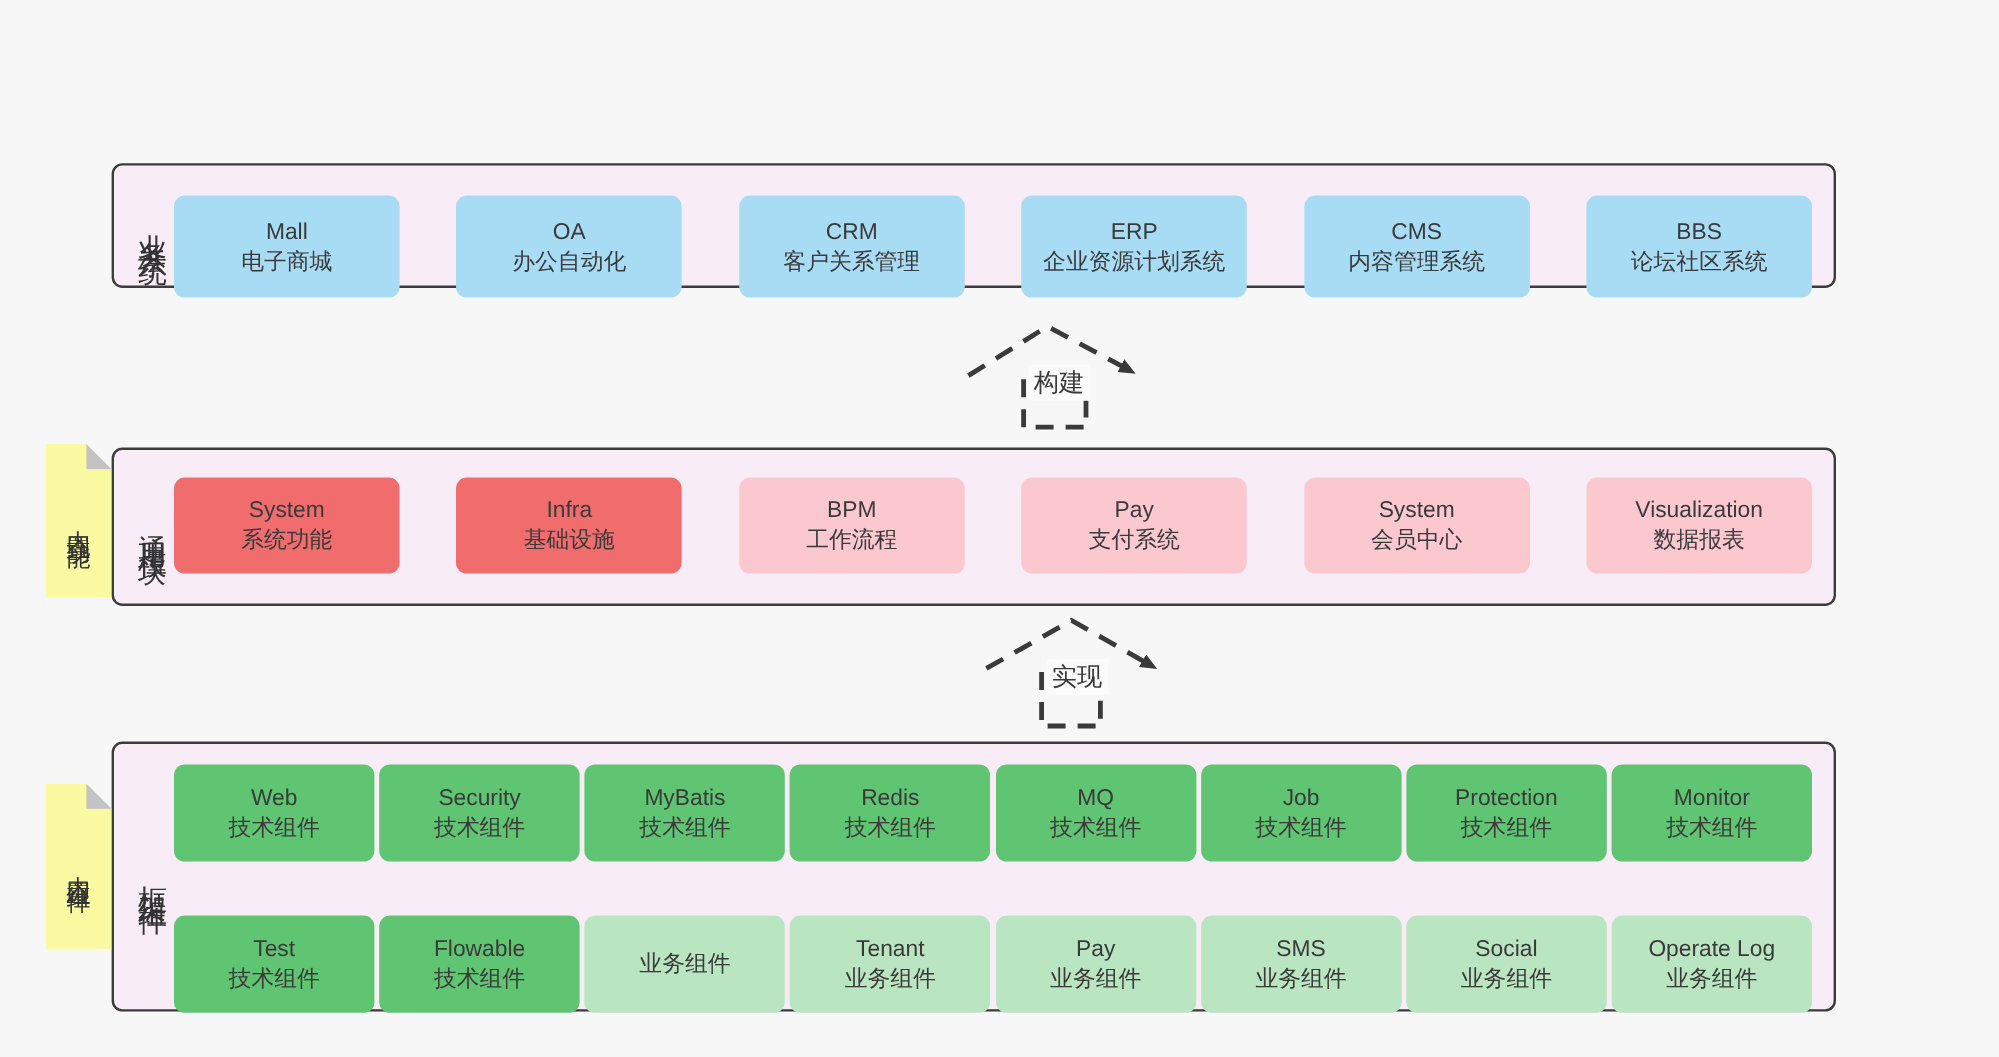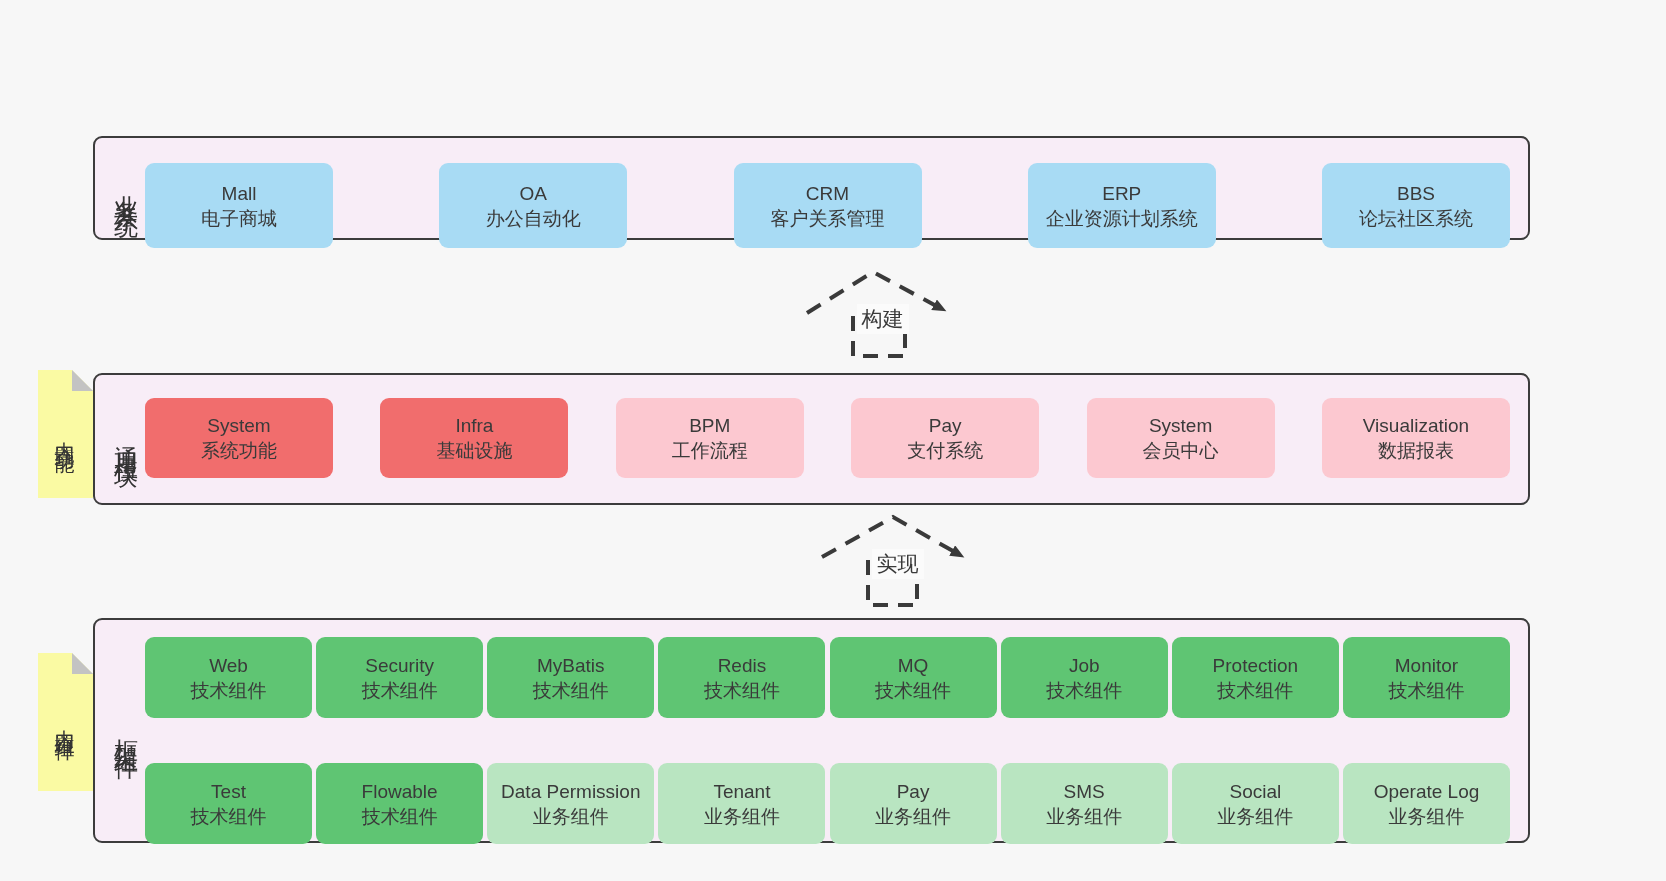--- a/index.html
+++ b/index.html
@@ -84,20 +84,24 @@
     </div>
     <div class="box w6 blue">
       <span class="en">CRM</span>
       <span class="cn">客户关系管理</span>
     </div>
     <div class="box w6 blue">
       <span class="en">ERP</span>
       <span class="cn">企业资源计划系统</span>
     </div>
     <div class="box w6 blue">
+      <span class="en">CMS</span>
+      <span class="cn">内容管理系统</span>
+    </div>
+    <div class="box w6 blue">
       <span class="en">BBS</span>
       <span class="cn">论坛社区系统</span>
     </div>
   </div>
 </div>
 
 <div class="arrow" id="arrow-build">
   <svg viewBox="0 0 165 105">
     <defs>
       <marker id="ah1" markerUnits="userSpaceOnUse" markerWidth="16" markerHeight="16" refX="9" refY="6" orient="auto">
@@ -200,21 +204,20 @@
   <div class="box-row r2">
     <div class="box w8 green">
       <span class="en">Test</span>
       <span class="cn">技术组件</span>
     </div>
     <div class="box w8 green">
       <span class="en">Flowable</span>
       <span class="cn">技术组件</span>
     </div>
     <div class="box w8 lightgreen">
-      <span class="en">Data Permission</span>
       <span class="cn">业务组件</span>
     </div>
     <div class="box w8 lightgreen">
       <span class="en">Tenant</span>
       <span class="cn">业务组件</span>
     </div>
     <div class="box w8 lightgreen">
       <span class="en">Pay</span>
       <span class="cn">业务组件</span>
     </div>

